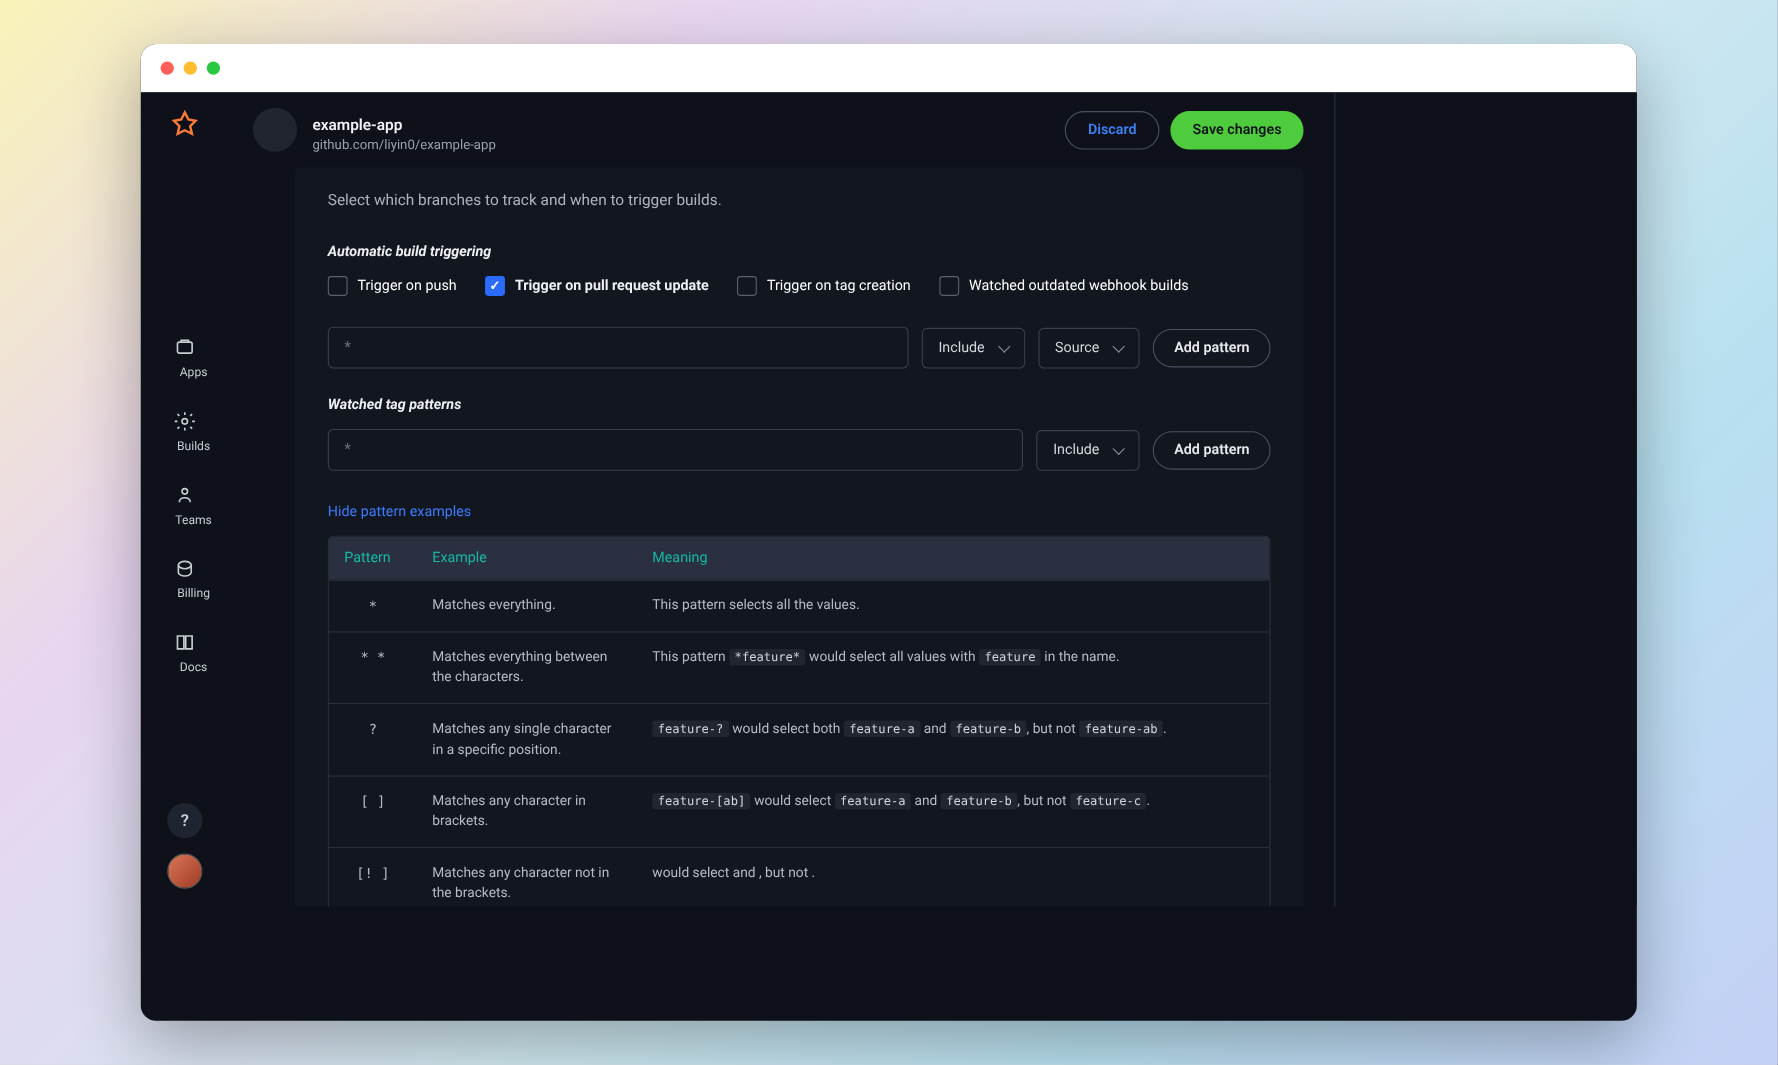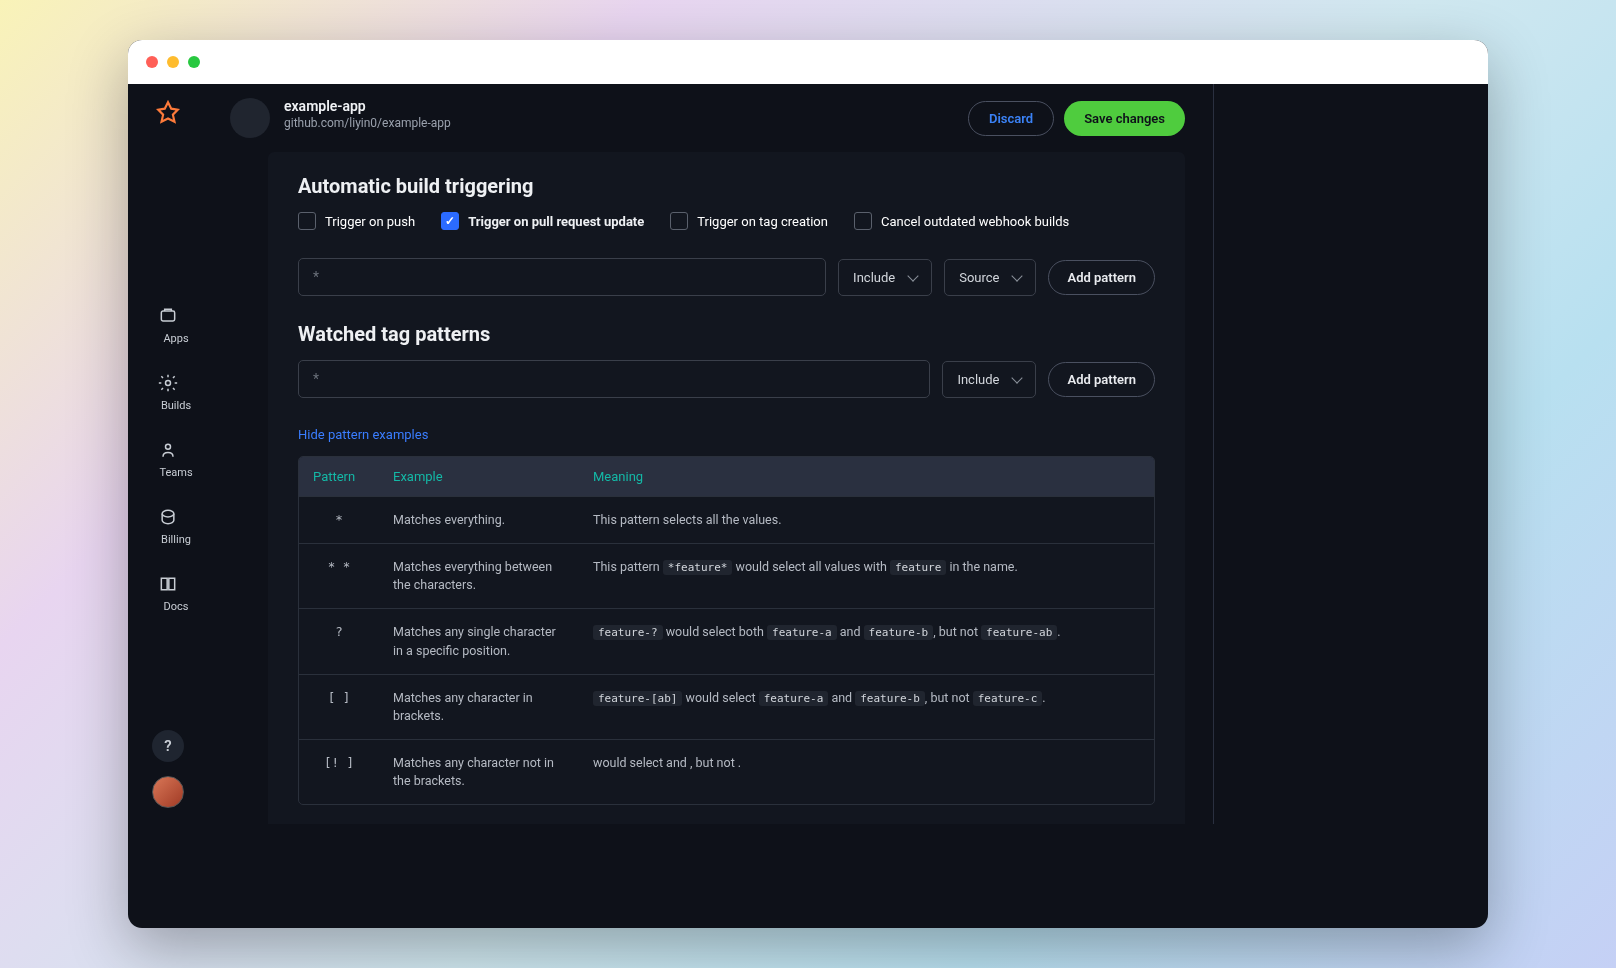--- a/index.html
+++ b/index.html
@@ -54,21 +54,21 @@
 }
 .avatar-btn { width: 32px; height: 32px; border-radius: 50%; background: linear-gradient(135deg,#d97757,#a03a25); cursor: pointer; border: 1px solid #555;}
 .main { flex: 1; display: flex; background: #0e1119; }
 .content-col { flex: 1; }
 .right-panel { width: 275px; border-left: 1px solid #2a3040; }
 .header-bar {
   display: flex; align-items: center; justify-content: space-between;
   padding: 14px 28px 14px 22px;
   border-bottom: none;
 }
-.app-identity { display: flex; align-items: flex-start; gap: 14px; }
+.app-identity { display: flex; align-items: flex-end; gap: 14px; }
 .app-avatar { width: 40px; height: 40px; border-radius: 50%; background: #20252f; }
 .app-text { display: flex; flex-direction: column; }
 .app-name { color: #f0f2f5; font-size: 14px; font-weight: 600; }
 .app-repo { color: #9aa1ad; font-size: 12px; margin-top: 2px; }
 .header-actions { display: flex; gap: 10px; }
 .btn {
   padding: 9px 20px; border-radius: 18px; font-size: 13px; font-weight: 600;
   border: none; cursor: pointer;
 }
 .btn-outline { background: transparent; color: #3b82f6; border: 1px solid #4a5060; }
@@ -77,21 +77,21 @@
 .card {
   margin: 0 28px 0 60px;
   background: #12161f;
   border-radius: 6px 6px 0 0;
   padding: 22px 30px 0 30px;
   color: #c8cdd4;
   height: calc(100% - 68px);
   overflow: hidden;
 }
 .card-desc { color: #aeb4be; font-size: 14px; margin-bottom: 32px; }
-.section-title { color: #eef0f3; font-size: 20px; font-weight: 700; margin-bottom: 14px; display:flex; align-items:center; gap:10px;}
+.section-title { color: #eef0f3; font-size: 13px; font-weight: 700; margin-bottom: 14px; display:flex; align-items:center; gap:10px;font-style:italic;}
 .tag-spinner { width:16px; height:16px; border-radius:50%; border:2px solid #3a3f4a; border-top-color:#6a707a; display:inline-block;}
 .checkbox-row { display: flex; gap: 26px; flex-wrap: wrap; margin-bottom: 28px; }
 .cb { display: flex; align-items: center; gap: 9px; cursor: pointer; }
 .cb-box {
   width: 18px; height: 18px; border: 1.5px solid #5a606c; border-radius: 3px;
   display: flex; align-items: center; justify-content: center;
 }
 .cb-box.checked { background: #2b6bff; border-color: #2b6bff; }
 .cb-box.checked::after { content: "✓"; color: #fff; font-size: 12px; font-weight: 700; }
 .cb-label { font-size: 13px; color: #ffffff; }
@@ -200,38 +200,39 @@
               <span class="app-repo">github.com/liyin0/example-app</span>
             </div>
           </div>
           <div class="header-actions">
             <button class="btn btn-outline">Discard</button>
             <button class="btn btn-primary">Save changes</button>
           </div>
         </div>
 
         <div class="card">
+          <p class="card-desc">Select which branches to track and when to trigger builds.</p>
 
           <h3 class="section-title">Automatic build triggering</h3>
           <div class="checkbox-row" id="cb-row">
               <label class="cb">
                 <span class="cb-box"></span>
                 <span class="cb-label">Trigger on push</span>
               </label>
               <label class="cb">
                 <span class="cb-box checked"></span>
                 <span class="cb-label bold">Trigger on pull request update</span>
               </label>
               <label class="cb">
                 <span class="cb-box"></span>
                 <span class="cb-label">Trigger on tag creation</span>
               </label>
               <label class="cb">
                 <span class="cb-box"></span>
-                <span class="cb-label">Cancel outdated webhook builds</span>
+                <span class="cb-label">Watched outdated webhook builds</span>
               </label>
             </div>
 
           <div class="pattern-row">
             <input class="pattern-input" placeholder="*" style="">
             <div class="dropdown">
               <span>Include</span>
               <span class="chev-down"></span>
             </div>
             <div class="dropdown">

